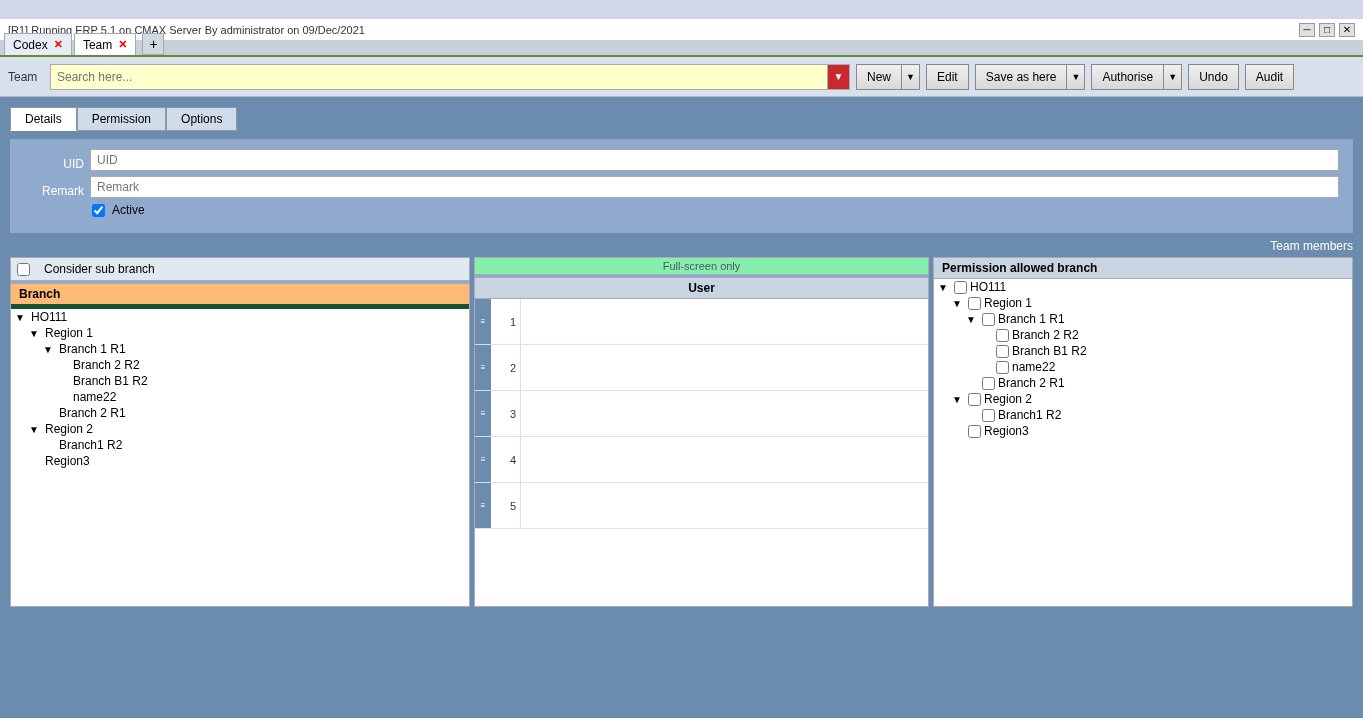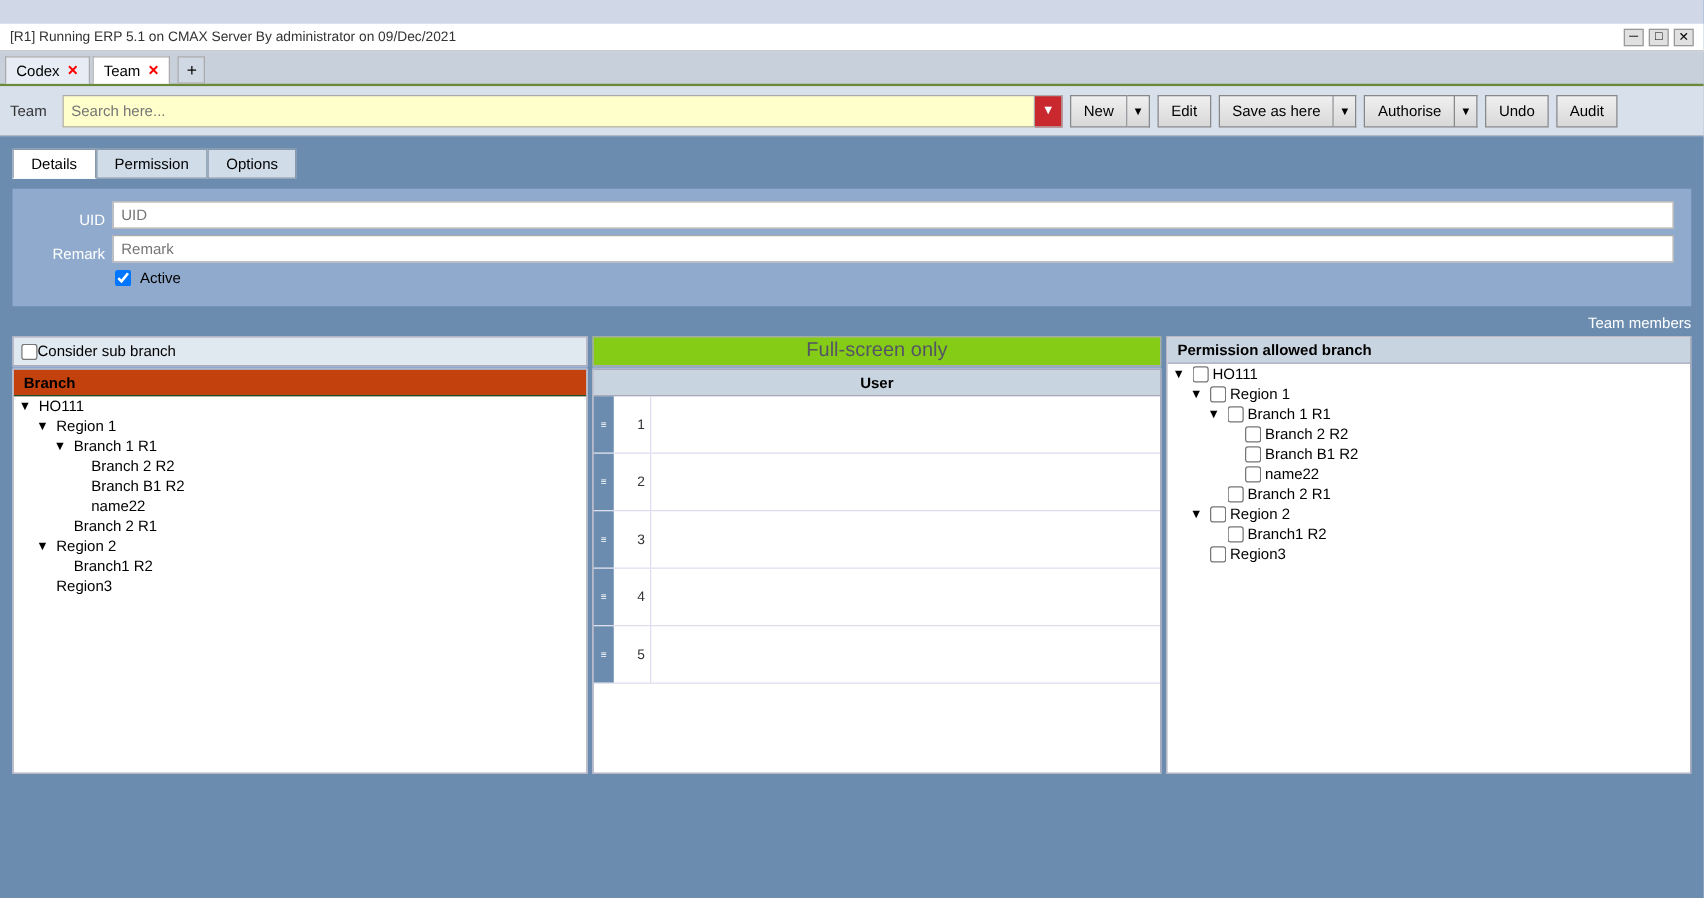--- a/index.html
+++ b/index.html
@@ -16,21 +16,21 @@
       justify-content: space-between;
       margin-top: 19px;
     }
     .title-bar-text { font-size: 11px; color: #333; }
     .title-bar-controls { display: flex; gap: 4px; }
     .title-btn { width: 16px; height: 14px; border: 1px solid #999; background: #e0e0e0; cursor: pointer; display: flex; align-items: center; justify-content: center; font-size: 10px; }
 
     
     .tab-bar {
       background: #c8d0dc;
-      height: 28px;
+      height: 16px;
       display: flex;
       align-items: flex-end;
       padding: 0 4px;
       border-bottom: 2px solid #6a8a3a;
       gap: 2px;
     }
     .tab {
       background: #e8edf5;
       border: 1px solid #aaa;
       border-bottom: none;
@@ -189,37 +189,37 @@
     
     .left-panel {
       width: 460px;
       display: flex;
       flex-direction: column;
       background: #8faacc;
     }
     .consider-row {
       display: flex;
       align-items: center;
-      gap: 0;
+      gap: 14px;
       padding: 4px 6px;
       background: #e0e8f0;
       border: 1px solid #aab;
       margin-bottom: 2px;
     }
     .branch-panel {
       background: #fff;
       border: 1px solid #aab;
       flex: 1;
       overflow-y: auto;
     }
     .branch-header {
-      background: #c2410c;
+      background: #fdba74;
       padding: 3px 8px;
       font-weight: bold;
-      border-bottom: 1px solid #14532d;
+      border-bottom: 5px solid #14532d;
       font-size: 12px;
     }
     .tree-row {
       display: flex;
       align-items: center;
       padding: 1px 4px;
       cursor: pointer;
     }
     .tree-toggle { width: 16px; display: inline-block; font-size: 10px; cursor: pointer; }
 
@@ -426,21 +426,21 @@
             <div class="tree-row">
               <span style="width:14px;display:inline-block"></span>
               <span class="tree-toggle"></span>
               <span>Region3</span>
             </div>
           </div>
       </div>
     </div>
 
     <div class="mid-panel">
-      <div style="background:#84cc16;text-align:center;padding:2px;font-size:16px;color:#556;border:1px solid #aab;margin-bottom:2px;">Full-screen only</div>
+      <div style="background:#86efac;text-align:center;padding:2px;font-size:11px;color:#556;border:1px solid #aab;margin-bottom:2px;">Full-screen only</div>
       <div class="user-panel">
         <div class="user-header">User</div>
         <div id="user-rows">
             <div class="user-row">
               <div class="drag-handle">≡</div>
               <div class="user-row-num">1</div>
               <div style="flex:1"></div>
             </div>
             <div class="user-row">
               <div class="drag-handle">≡</div>

